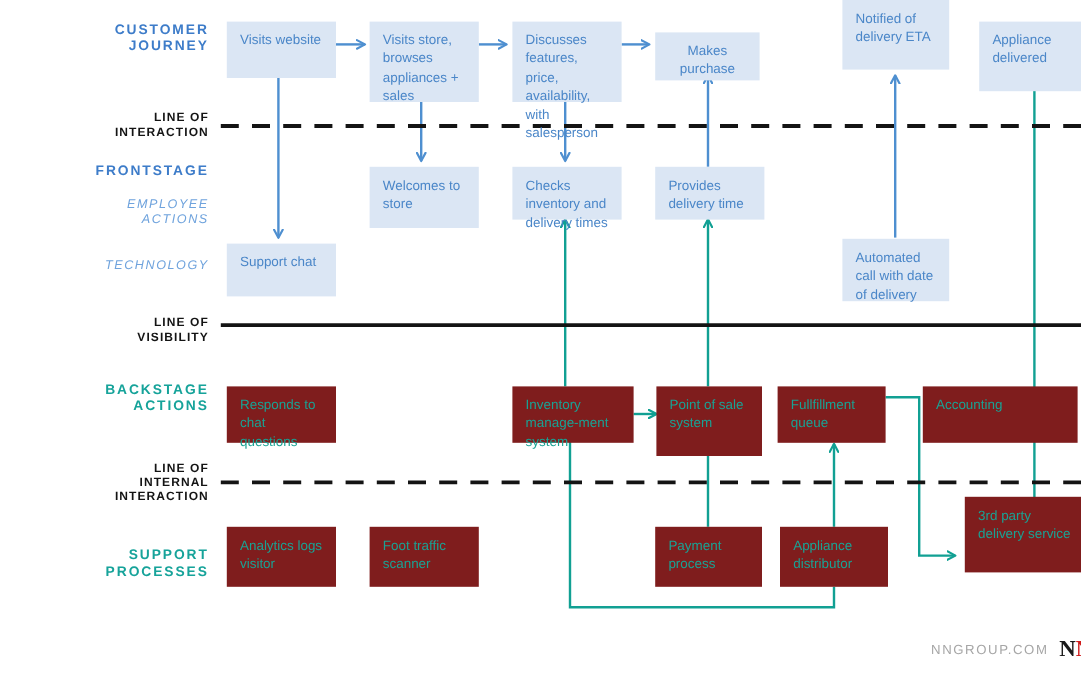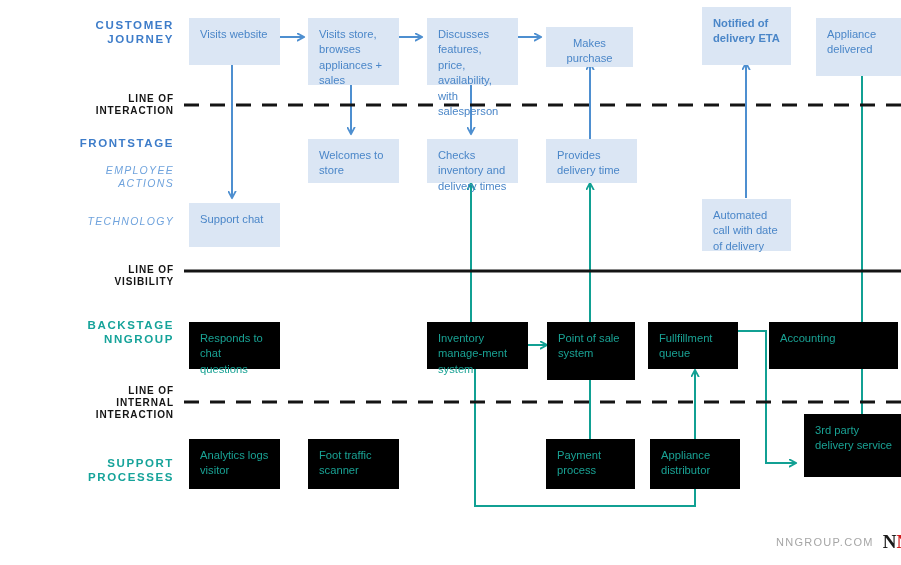--- a/index.html
+++ b/index.html
@@ -21,21 +21,21 @@
   .lbl-stage-teal{font-weight:bold;font-size:11.5px;color:#16a39a;}
   .lbl-sub{font-style:italic;font-size:10.5px;color:#6fa3dd;letter-spacing:1.3px;}
   .lbl-line{font-weight:bold;font-size:10px;color:#141414;letter-spacing:.9px;line-height:1.2;}
 
   
   .box{
     position:absolute;box-sizing:border-box;padding:9px 11px;
     font-size:11.2px;line-height:1.38;
   }
   .box.blue{background:#dbe6f4;color:#4a86c8;}
-  .box.teal{background:#000000;color:#19a294;}
+  .box.teal{background:#7f1d1d;color:#19a294;}
 
   
   #footer{position:absolute;right:20px;bottom:14px;display:flex;align-items:center;gap:9px;}
   .nngroup-text{font-size:11px;letter-spacing:1.3px;color:#a6a6a6;}
   .nnglogo{font-family:"Liberation Serif","DejaVu Serif",serif;font-size:19px;font-weight:bold;line-height:1;}
   .nnglogo .n1{color:#1a1a1a;}
   .nnglogo .n2{color:#d01c1c;}
   .nnglogo .sl{color:#1a1a1a;font-weight:normal;}
   .nnglogo .g{color:#1a1a1a;font-weight:normal;font-style:normal;}
 </style>
@@ -97,42 +97,42 @@
 
   <div class="rowlabel lbl-sub" style="left:10px;top:164px;width:120px;">EMPLOYEE
 ACTIONS</div>
 
   <div class="rowlabel lbl-sub" style="left:10px;top:215px;width:120px;">TECHNOLOGY</div>
 
   <div class="rowlabel lbl-line" style="left:10px;top:264px;width:120px;">LINE OF
 VISIBILITY</div>
 
   <div class="rowlabel lbl-stage-teal" style="left:10px;top:318px;width:120px;">BACKSTAGE
-NNGROUP</div>
+ACTIONS</div>
 
   <div class="rowlabel lbl-line" style="left:10px;top:385px;width:120px;">LINE OF
 INTERNAL
 INTERACTION</div>
 
   <div class="rowlabel lbl-stage-teal" style="left:10px;top:456px;width:120px;">SUPPORT
 PROCESSES</div>
 
   <div class="box blue" style="left:145px;top:18px;width:91px;height:47px;">Visits website</div>
 
   <div class="box blue" style="left:264px;top:18px;width:91px;height:67px;">Visits store, browses appliances + sales</div>
 
   <div class="box blue" style="left:383px;top:18px;width:91px;height:67px;">Discusses features, price, availability, with salesperson</div>
 
   <div class="box blue" style="left:502px;top:27px;width:87px;height:40px;text-align:center;">Makes purchase</div>
 
-  <div class="box blue" style="left:658px;top:7px;width:89px;height:58px;font-weight:bold;">Notified of delivery ETA</div>
+  <div class="box blue" style="left:658px;top:0;width:89px;height:58px;">Notified of delivery ETA</div>
 
   <div class="box blue" style="left:772px;top:18px;width:89px;height:58px;">Appliance delivered</div>
 
-  <div class="box blue" style="left:264px;top:139px;width:91px;height:44px;">Welcomes to store</div>
+  <div class="box blue" style="left:264px;top:139px;width:91px;height:51px;">Welcomes to store</div>
 
   <div class="box blue" style="left:383px;top:139px;width:91px;height:44px;">Checks inventory and delivery times</div>
 
   <div class="box blue" style="left:502px;top:139px;width:91px;height:44px;">Provides delivery time</div>
 
   <div class="box blue" style="left:145px;top:203px;width:91px;height:44px;">Support chat</div>
 
   <div class="box blue" style="left:658px;top:199px;width:89px;height:52px;">Automated call with date of delivery</div>
 
   <div class="box teal" style="left:145px;top:322px;width:91px;height:47px;">Responds to chat questions</div>

